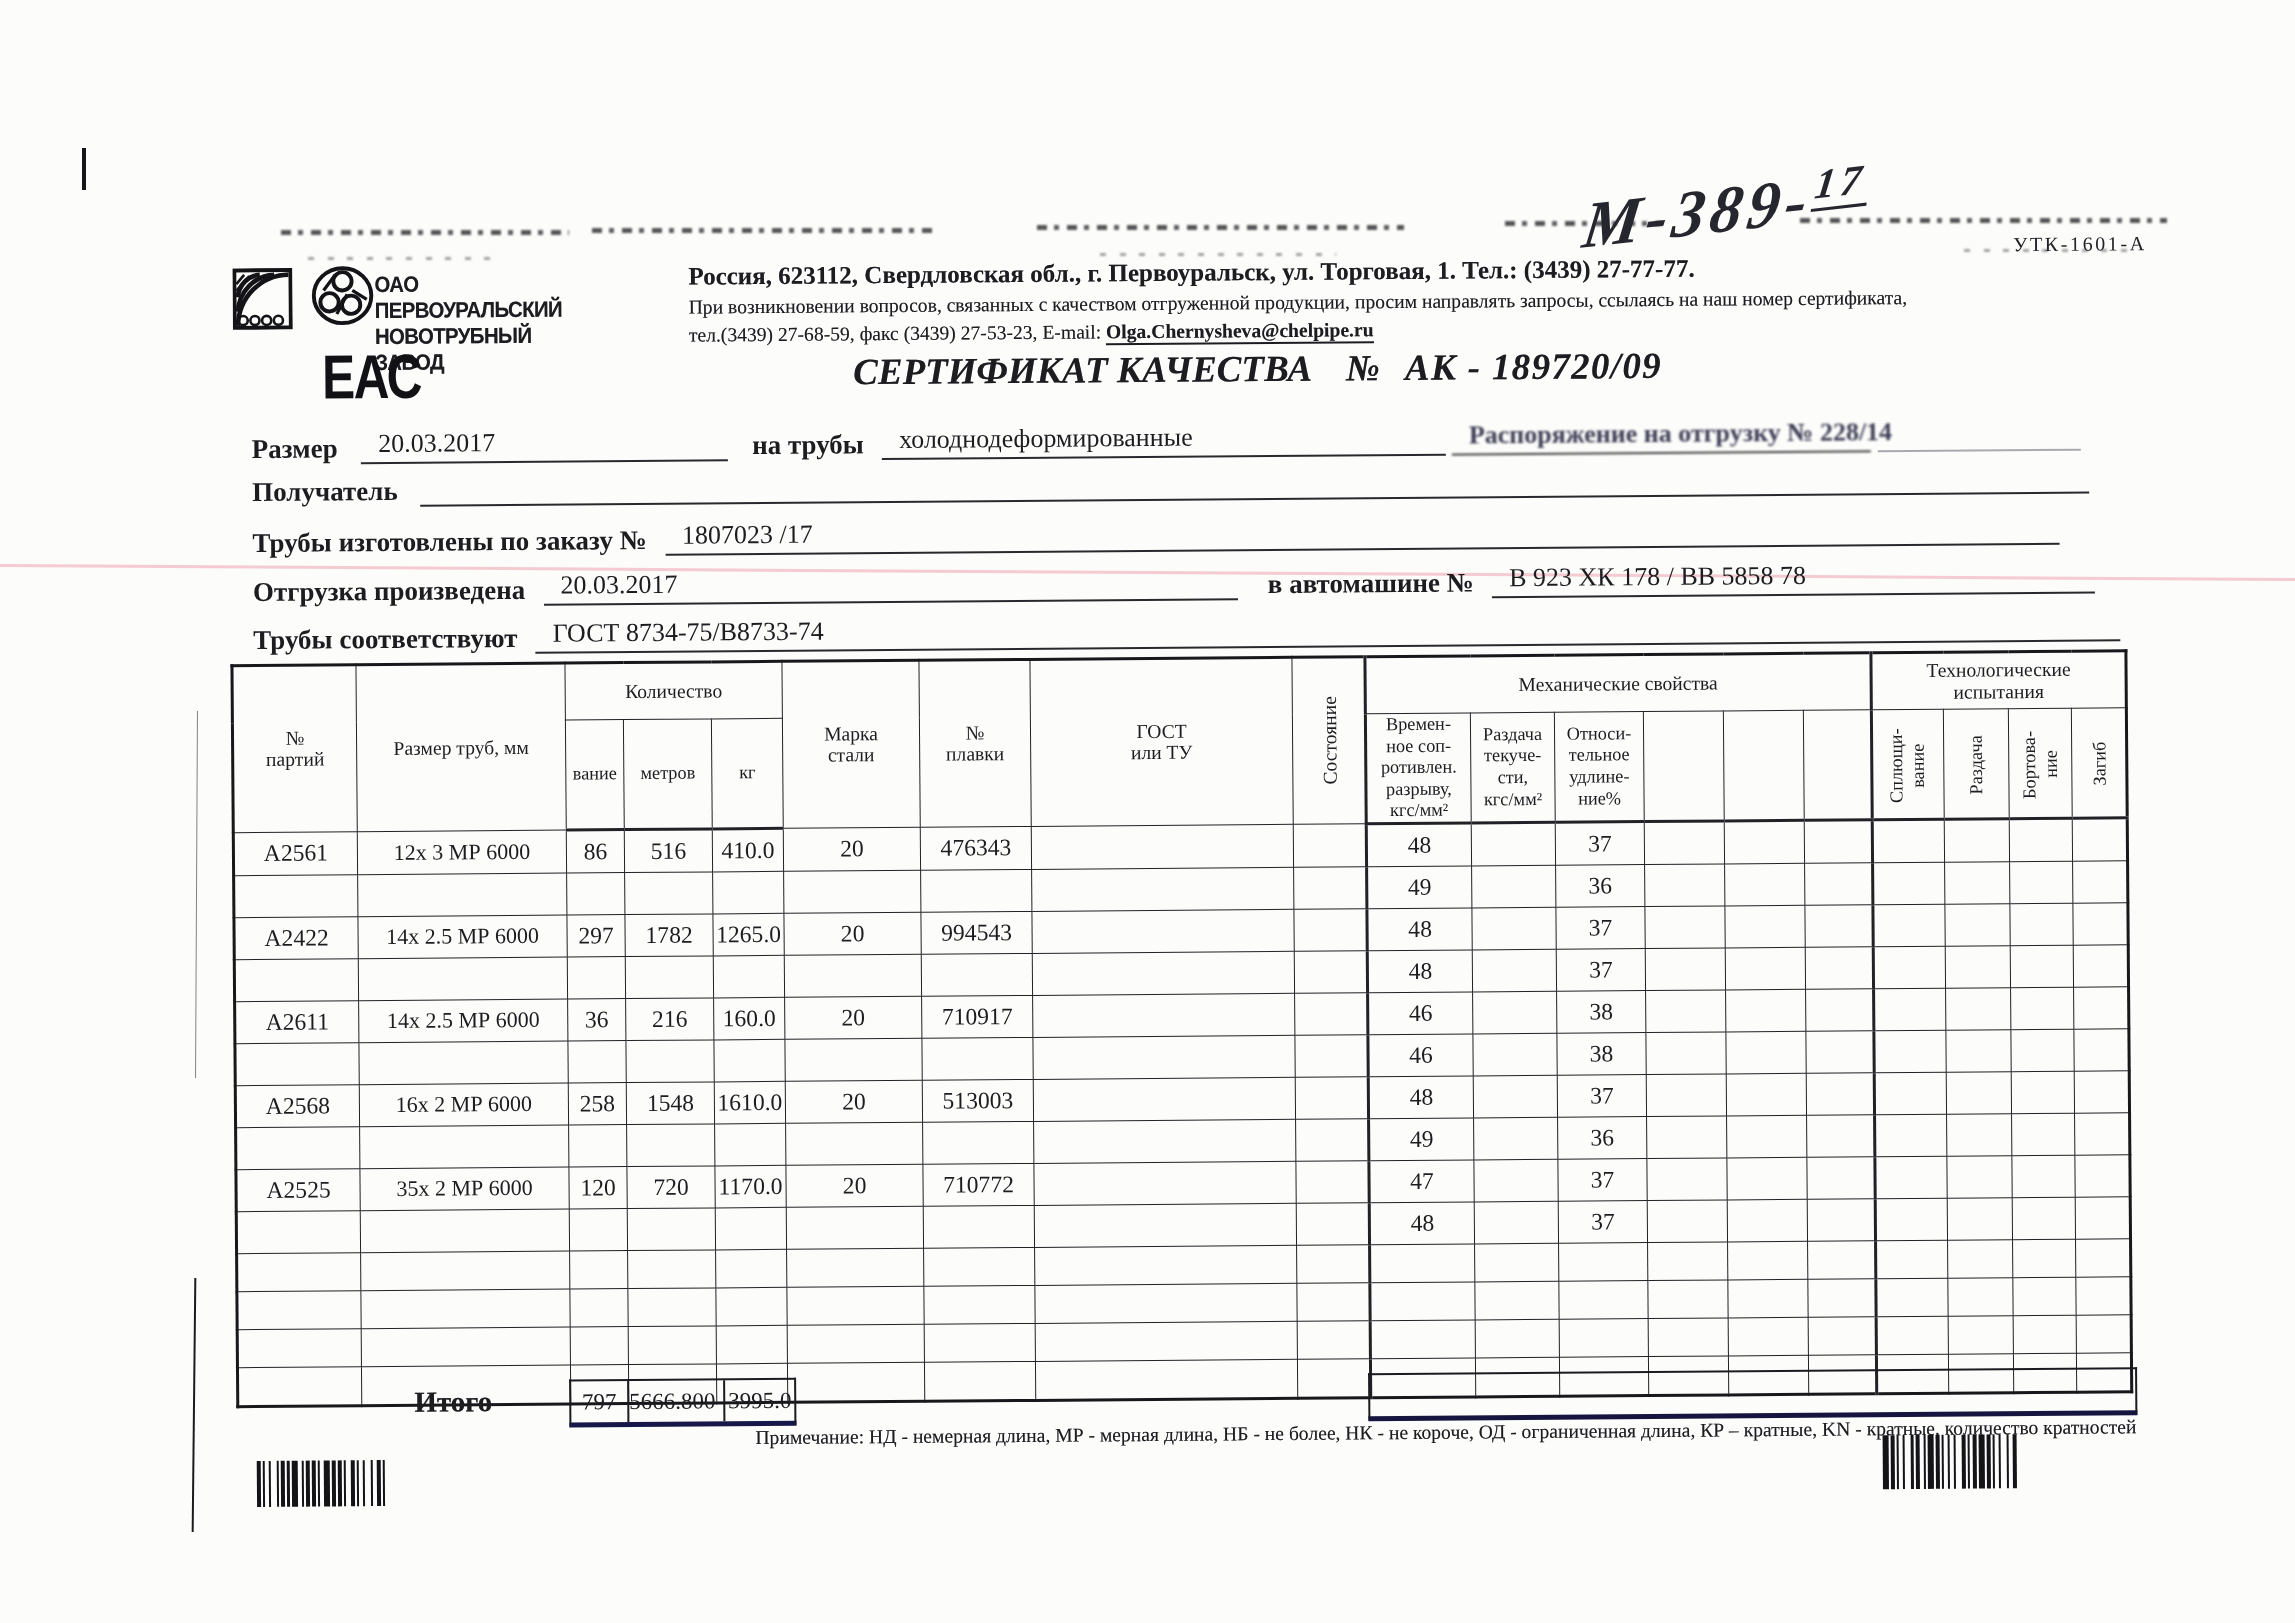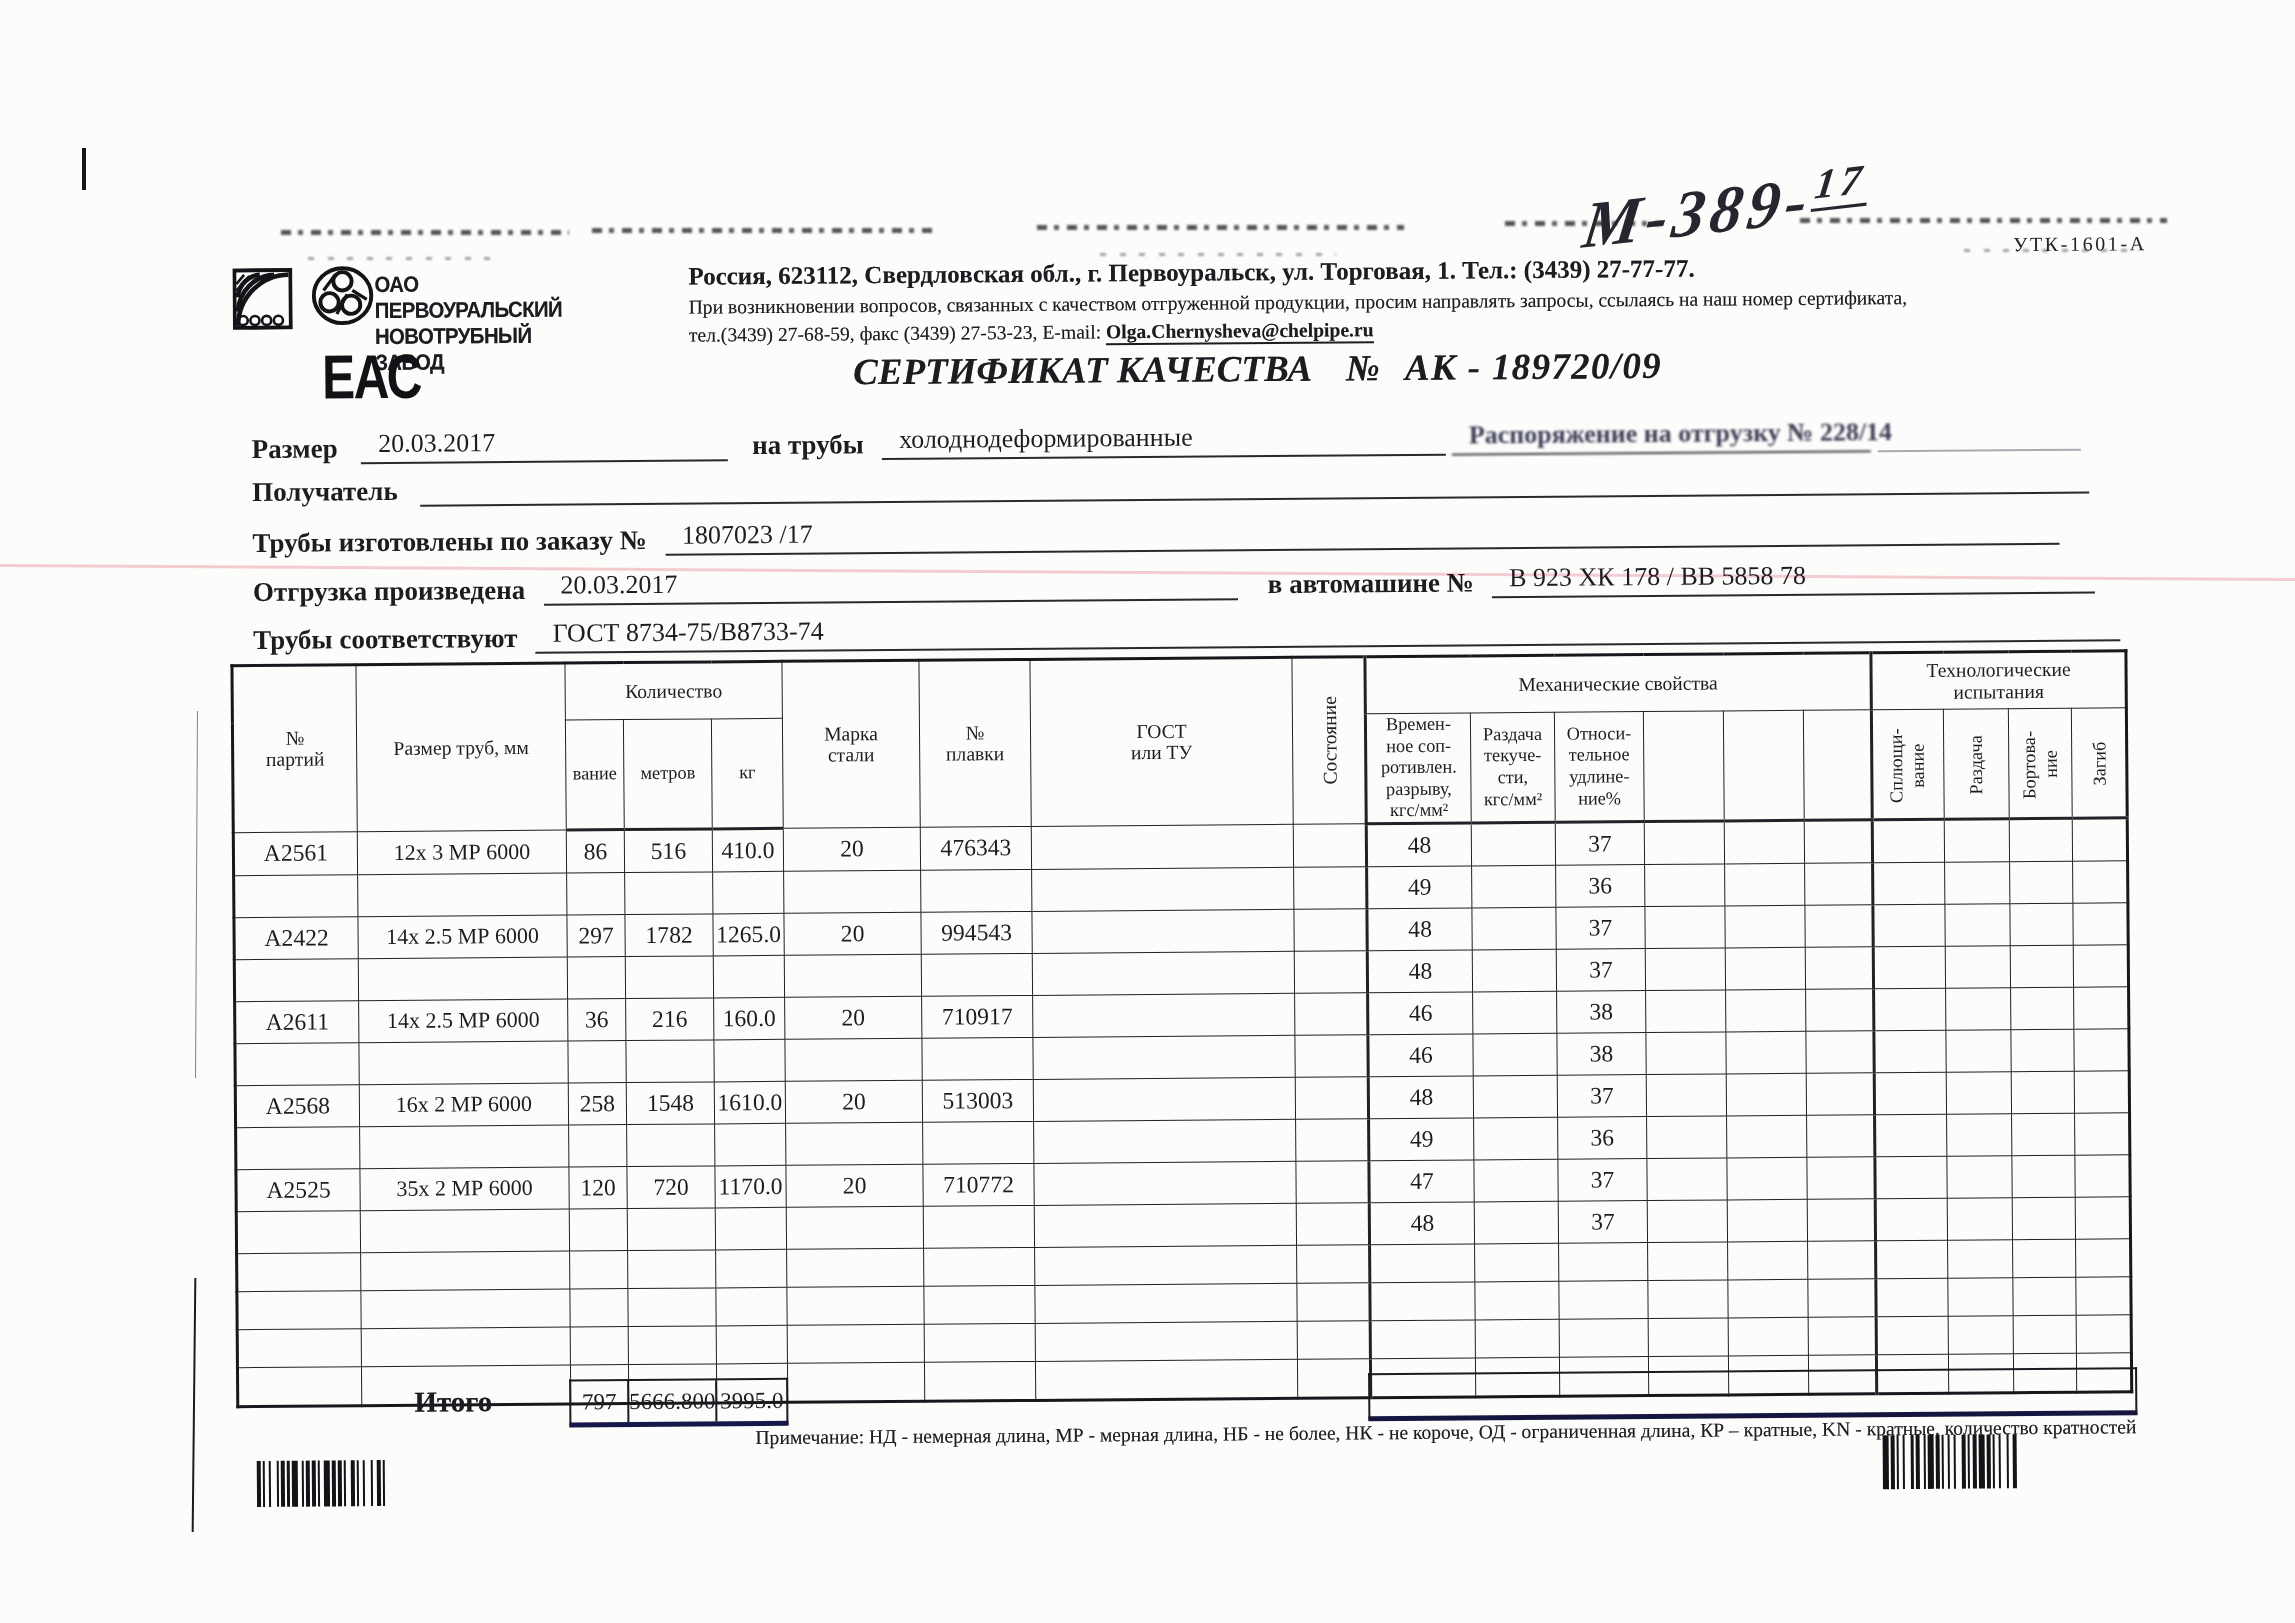--- a/index.html
+++ b/index.html
@@ -528,21 +528,21 @@
           <td class="bcell"></td>
           <td class="bcell"></td>
         </tr>
       </tbody>
   </table>
 
   <div class="abs total-label ink">Итого</div>
   <div class="abs total-box">
     <div class="tcell" style="width:56px;">797</div>
     <div class="tcell" style="width:86px;">5666.800</div>
-    <div class="tcell" style="width:69px;">3995.0</div>
+    <div class="tcell" style="width:69px;margin-left:8px;">3995.0</div>
   </div>
   <div class="abs total-right-box"></div>
 
   <div class="abs note ink">Примечание: НД - немерная длина, МР - мерная длина, НБ - не более, НК - не короче, ОД - ограниченная длина, КР – кратные, KN - кратные, количество кратностей</div>
 
   <div class="abs barcode barcode-left">
       <span class="bar" style="width: 3.9px;"></span>
       <span class="gap" style="width: 2px;"></span>
       <span class="bar" style="width: 2px;"></span>
       <span class="gap" style="width: 3.9px;"></span>

